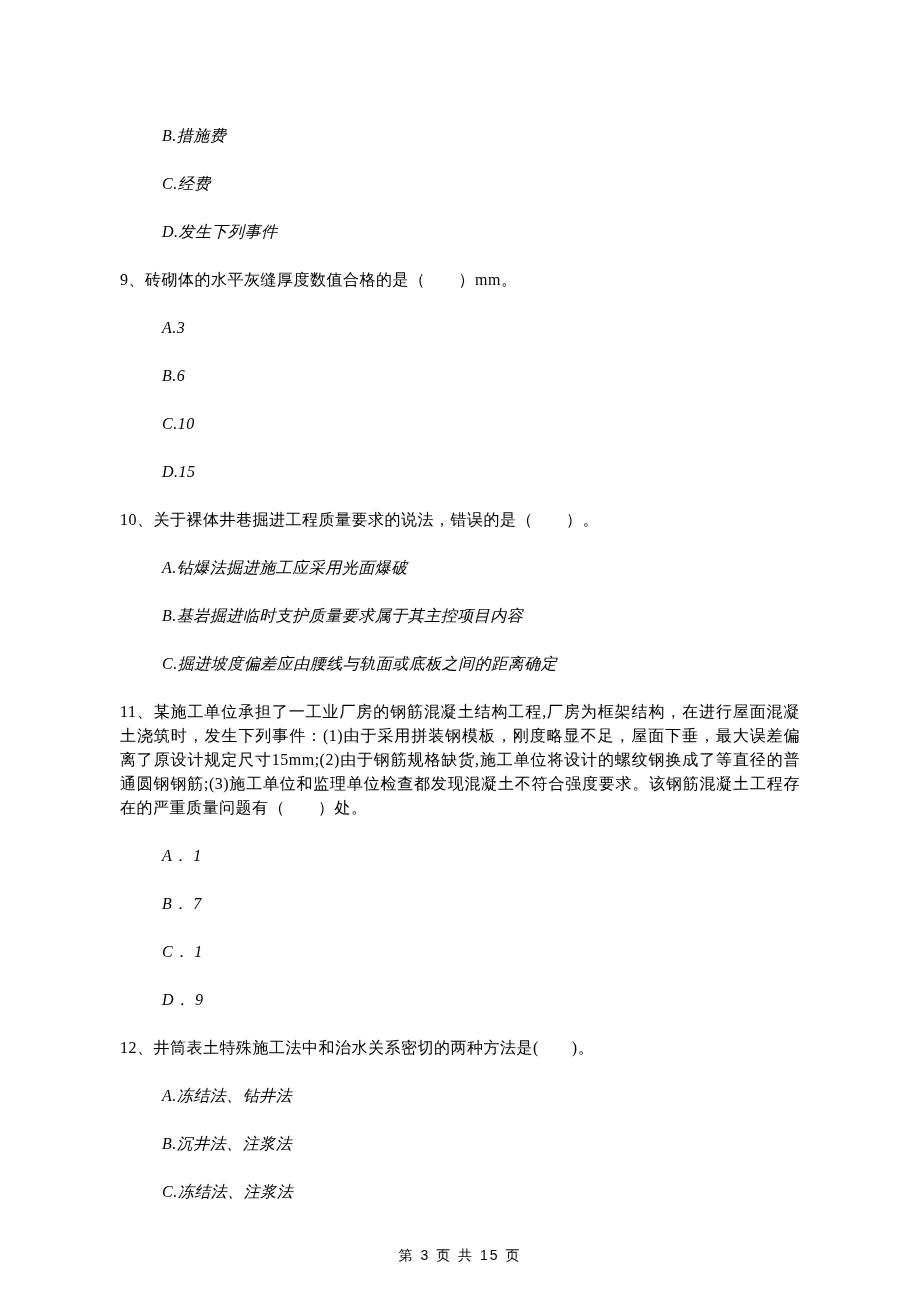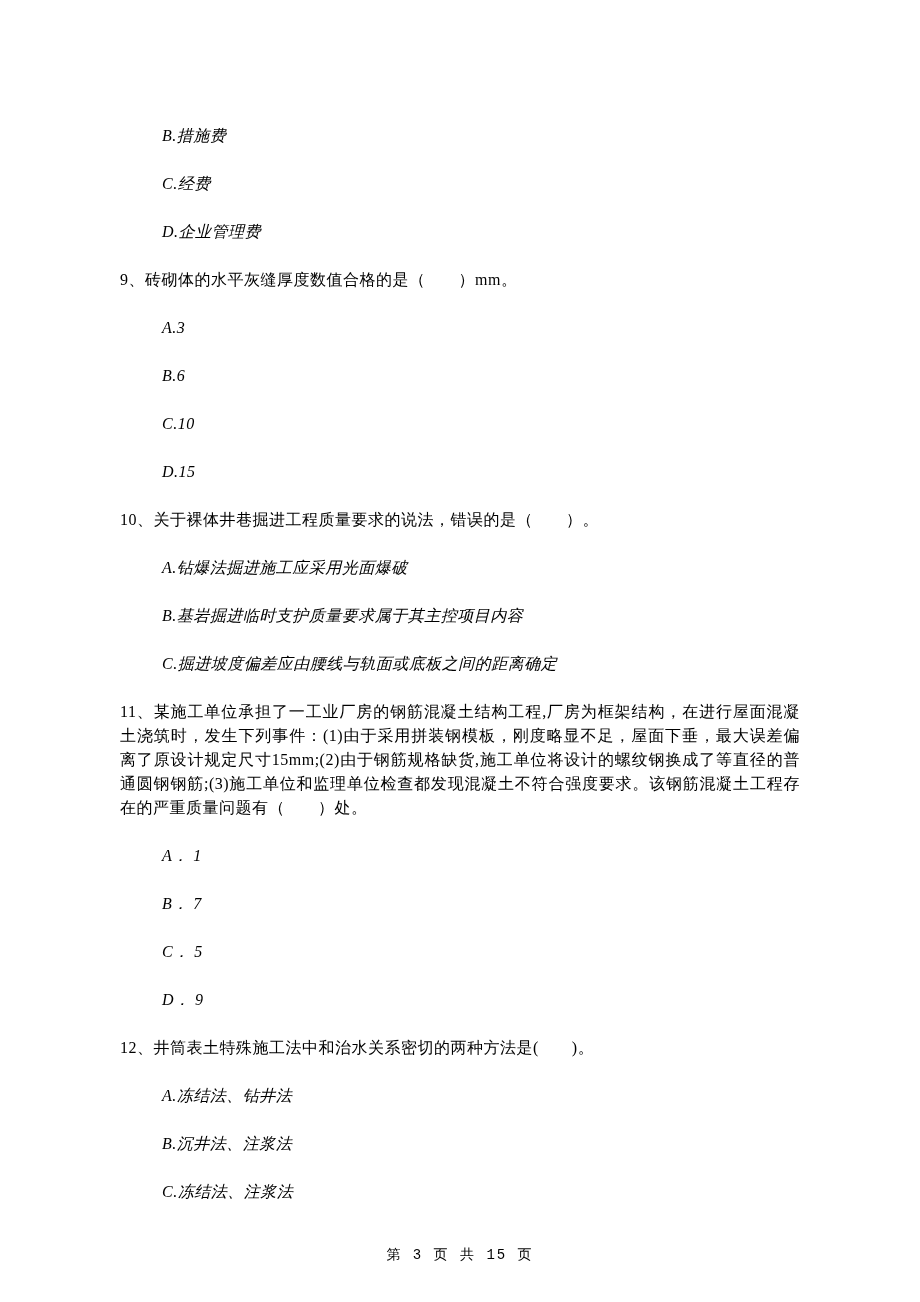--- a/index.html
+++ b/index.html
@@ -31,48 +31,48 @@
     letter-spacing: 0.5px;
     text-align: justify;
   }
   .page-footer {
     position: absolute;
     bottom: 36px;
     left: 0;
     right: 0;
     text-align: center;
     font-size: 14px;
-    font-family: Liberation Mono, monospace;
+    font-family: Liberation Sans, sans-serif;
     letter-spacing: 2px;
   }
 </style>
 </head>
 <body>
 
 <div class="page">
 
   <div class="opt">B.措施费</div>
   <div class="opt">C.经费</div>
-  <div class="opt">D.企业管理费</div>
+  <div class="opt">D.发生下列事件</div>
 
   <div class="q">9、砖砌体的水平灰缝厚度数值合格的是（　　）mm。</div>
   <div class="opt">A.3</div>
   <div class="opt">B.6</div>
   <div class="opt">C.10</div>
   <div class="opt">D.15</div>
 
   <div class="q">10、关于裸体井巷掘进工程质量要求的说法，错误的是（　　）。</div>
   <div class="opt">A.钻爆法掘进施工应采用光面爆破</div>
   <div class="opt">B.基岩掘进临时支护质量要求属于其主控项目内容</div>
   <div class="opt">C.掘进坡度偏差应由腰线与轨面或底板之间的距离确定</div>
 
   <div class="q">11、某施工单位承担了一工业厂房的钢筋混凝土结构工程,厂房为框架结构，在进行屋面混凝土浇筑时，发生下列事件：(1)由于采用拼装钢模板，刚度略显不足，屋面下垂，最大误差偏离了原设计规定尺寸15mm;(2)由于钢筋规格缺货,施工单位将设计的螺纹钢换成了等直径的普通圆钢钢筋;(3)施工单位和监理单位检查都发现混凝土不符合强度要求。该钢筋混凝土工程存在的严重质量问题有（　　）处。</div>
   <div class="opt">A． 1</div>
   <div class="opt">B． 7</div>
-  <div class="opt">C． 5</div>
+  <div class="opt">C． 1</div>
   <div class="opt">D． 9</div>
 
   <div class="q">12、井筒表土特殊施工法中和治水关系密切的两种方法是(　　)。</div>
   <div class="opt">A.冻结法、钻井法</div>
   <div class="opt">B.沉井法、注浆法</div>
   <div class="opt">C.冻结法、注浆法</div>
 
   <div class="page-footer">第 3 页 共 15 页</div>
 
 </div>

